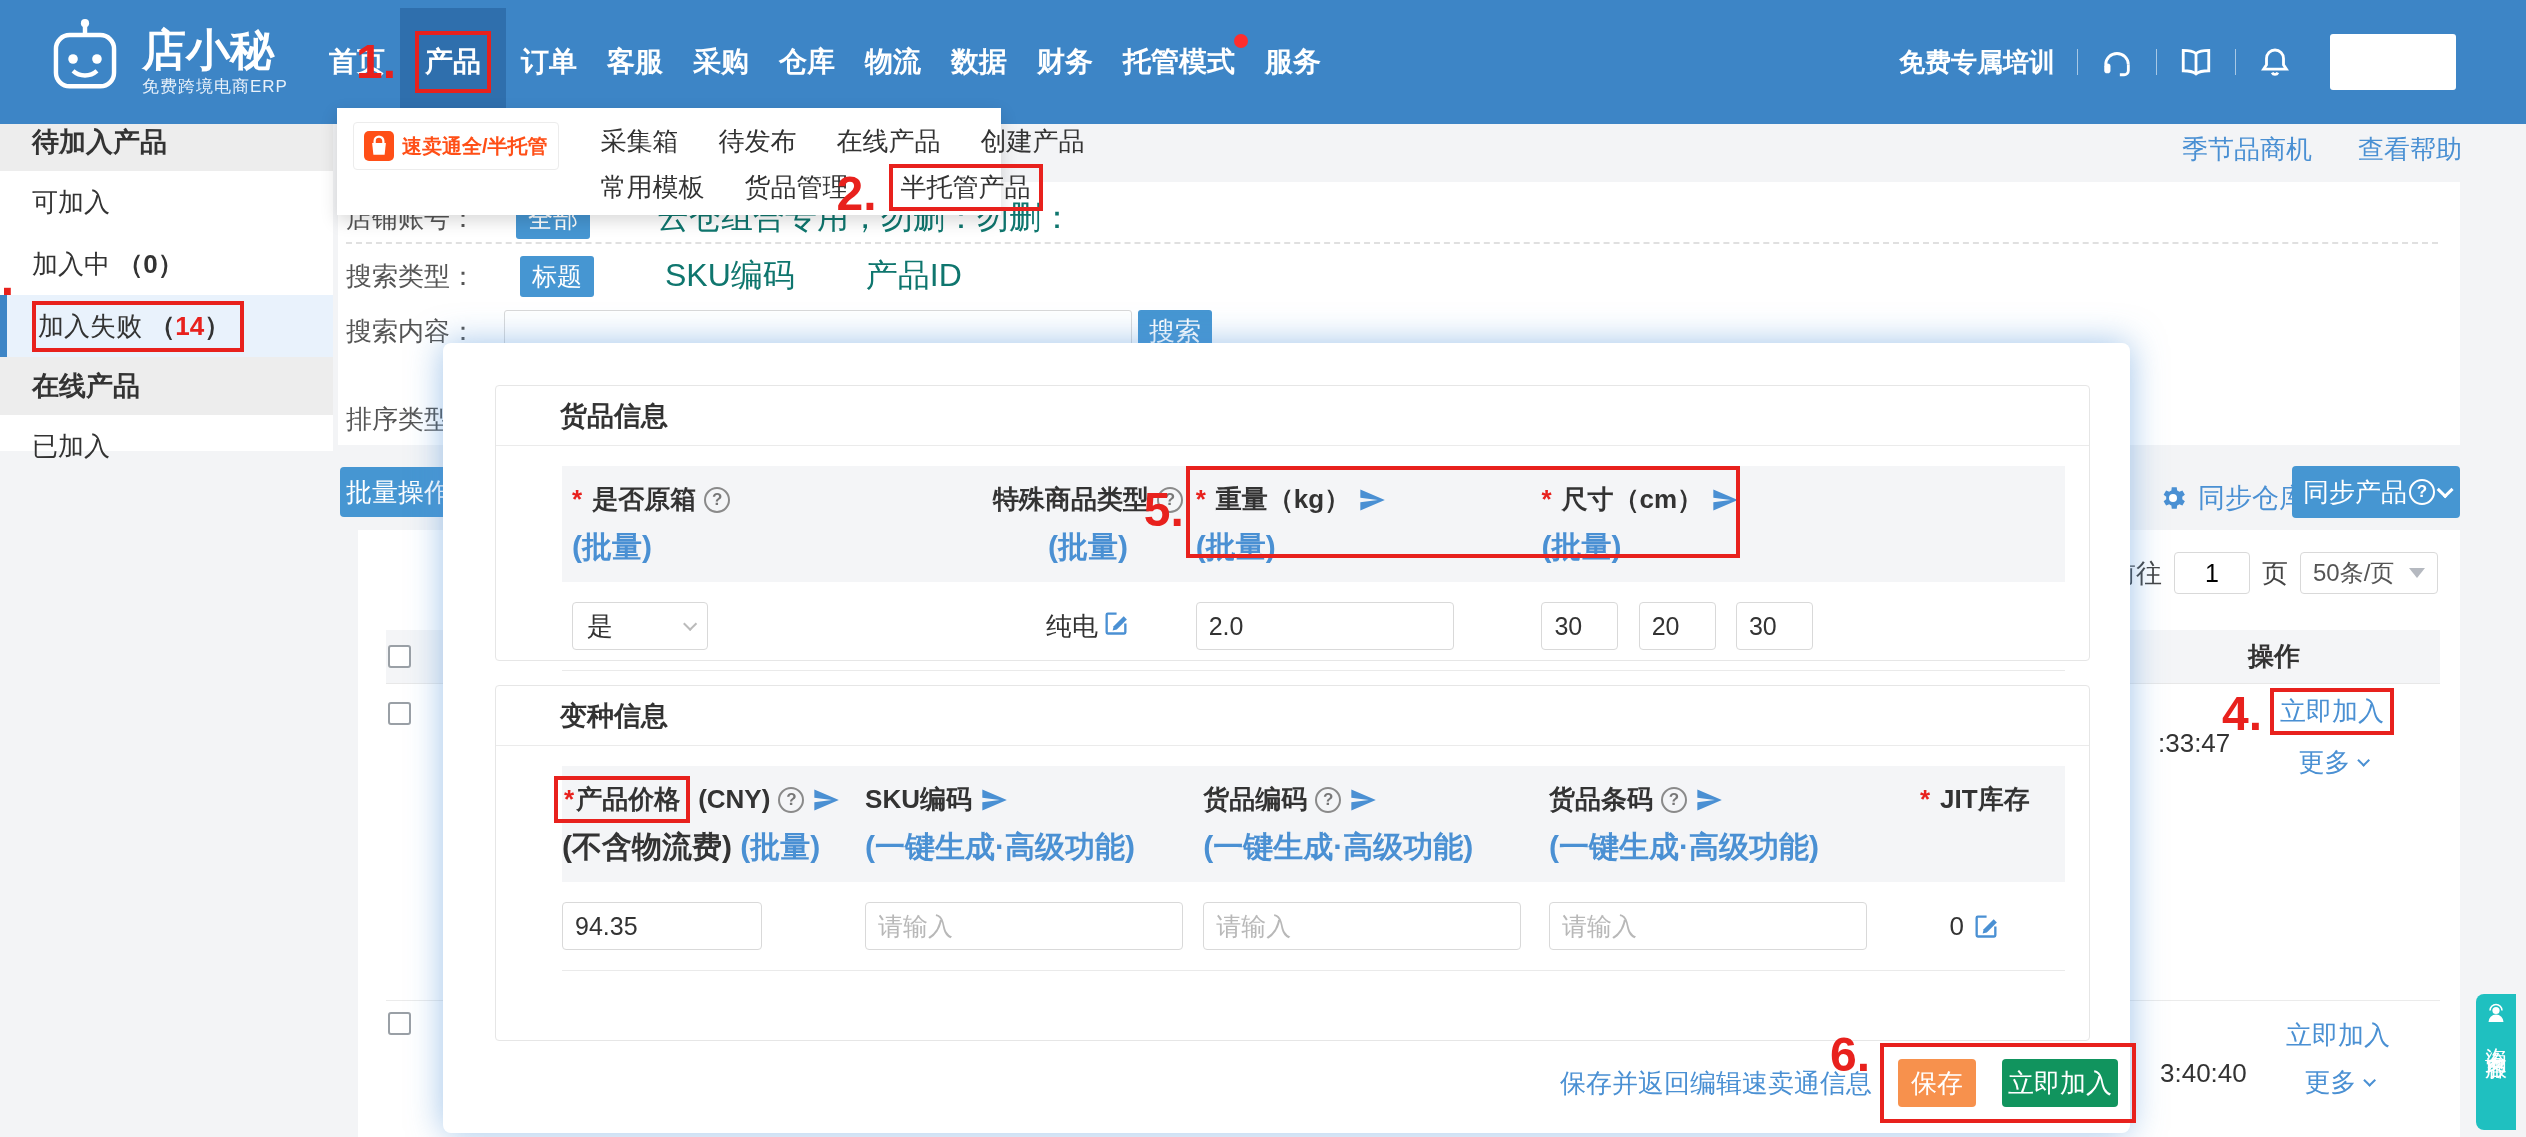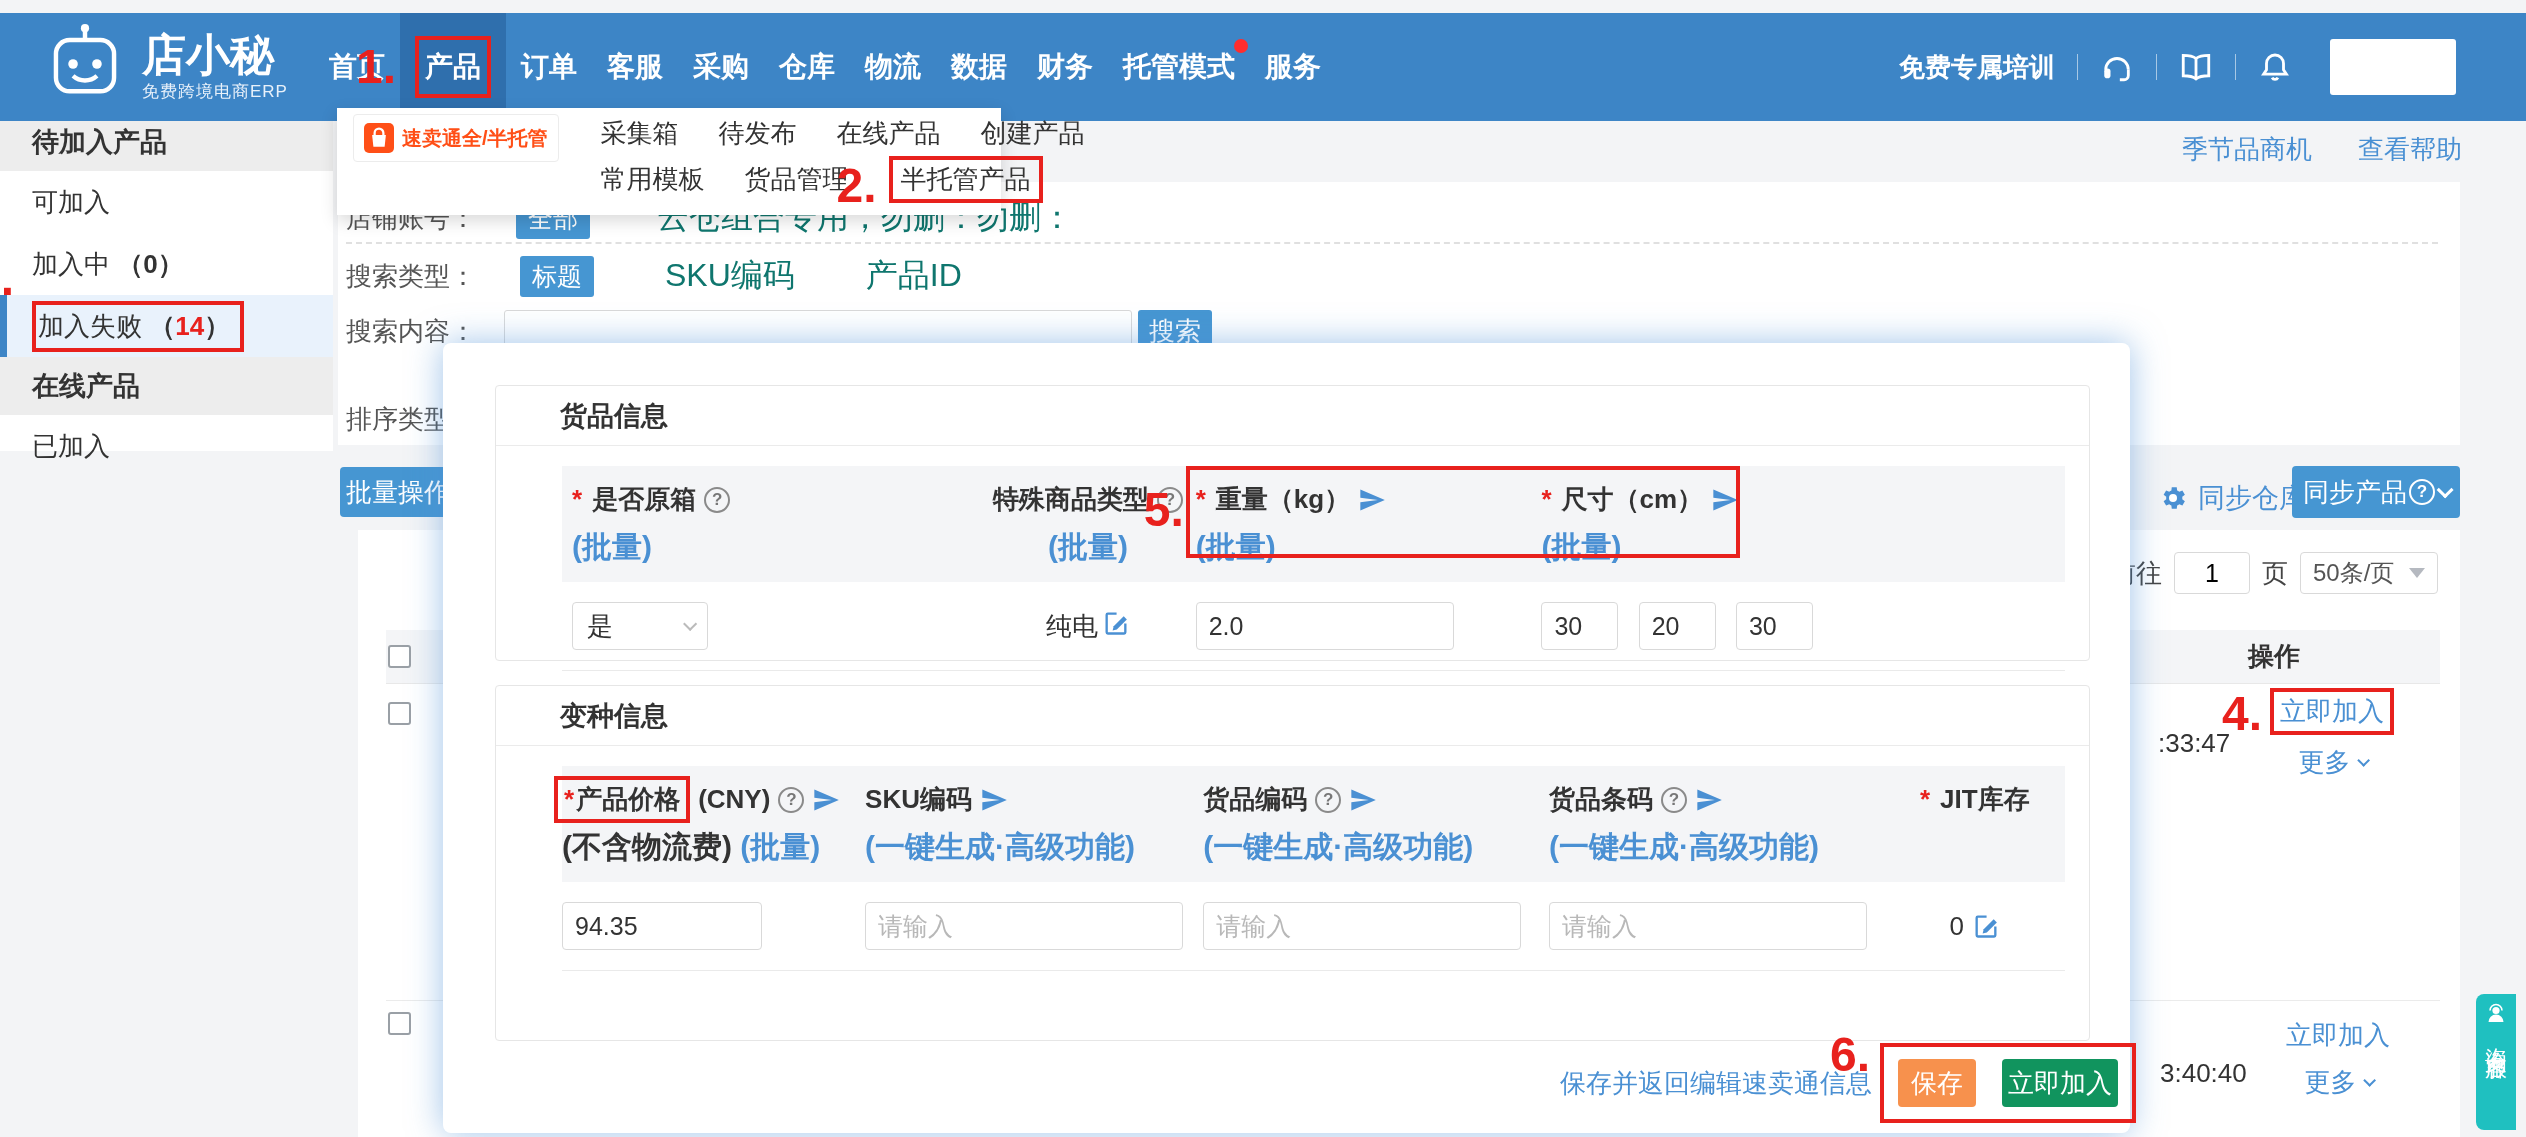--- a/index.html
+++ b/index.html
@@ -1,36 +1,36 @@
 <!DOCTYPE html>
 <html><head>
 <meta charset="utf-8">
 <style>
   * { margin:0; padding:0; box-sizing:border-box; }
   body { font-family:"Liberation Sans","DejaVu Sans",sans-serif; background:#e9eaec; }
   .stage { position:relative; width:2526px; height:1137px; background:#f3f4f6; overflow:hidden; font-size:26px; color:#333; }
 
   
-  .topnav { position:absolute; left:0; top:13px; width:2526px; height:108px; background:#3d85c6; display:flex; align-items:center; z-index:20; }
+  .topnav { position:absolute; left:0; top:0; width:2526px; height:124px; background:#3d85c6; display:flex; align-items:center; z-index:20; }
   .logo { display:flex; align-items:center; gap:16px; margin-left:44px; }
   .logo-text .t1 { font-size:44px; font-weight:bold; color:#fff; line-height:1.1; }
   .logo-text .t2 { font-size:17px; color:#e8f1fa; letter-spacing:1px; }
   .nav-menu { display:flex; align-items:center; height:108px; margin-left:26px; }
   .nav-item { position:relative; height:108px; display:flex; align-items:center; padding:0 15px; color:#fff; font-size:28px; font-weight:bold; cursor:pointer; white-space:nowrap; }
   .nav-item.active { background:#2f6fad; }
   .nav-item.active .lbl { border:4px solid #e8211d; padding:8px 6px; }
   .nav-dot { position:absolute; top:26px; right:2px; width:14px; height:14px; border-radius:50%; background:#ff2d2d; }
   .nav-right { margin-left:auto; display:flex; align-items:center; gap:22px; margin-right:70px; color:#fff; }
   .nav-right .training { font-size:26px; font-weight:bold; color:#fff; text-decoration:none; }
   .vsep { width:1px; height:26px; background:rgba(255,255,255,.55); }
   .nav-ico { width:34px; height:34px; display:flex; }
   .user-box { width:126px; height:56px; background:#fff; border-radius:3px; margin-left:16px; }
 
   
-  .dropdown { position:absolute; left:337px; top:108px; width:664px; height:107px; background:#fff; box-shadow:0 6px 16px rgba(0,0,0,.15); z-index:40; display:flex; align-items:flex-start; padding:2px 0 0 16px; }
+  .dropdown { position:absolute; left:337px; top:108px; width:664px; height:107px; background:#fff; box-shadow:0 6px 16px rgba(0,0,0,.15); z-index:40; display:flex; align-items:flex-start; padding:10px 0 0 16px; }
   .dd-badge { display:flex; align-items:center; gap:8px; border:1px solid #ececec; border-radius:4px; padding:8px 10px; margin-top:4px; }
   .dd-badge span { color:#ff4f17; font-size:20px; font-weight:bold; white-space:nowrap; }
   .dd-menu { margin-left:42px; }
   .dd-row { display:flex; align-items:center; gap:40px; height:46px; }
   .dd-item { font-size:26px; color:#333; cursor:pointer; white-space:nowrap; }
   .dd-item.boxed { border:4px solid #e8211d; padding:2px 8px; position:relative; }
 
   
   .sidebar { position:absolute; left:0; top:113px; width:333px; height:338px; background:#fff; z-index:5; }
   .sb-header { height:58px; background:#ededed; display:flex; align-items:center; padding-left:32px; font-weight:bold; font-size:27px; }

